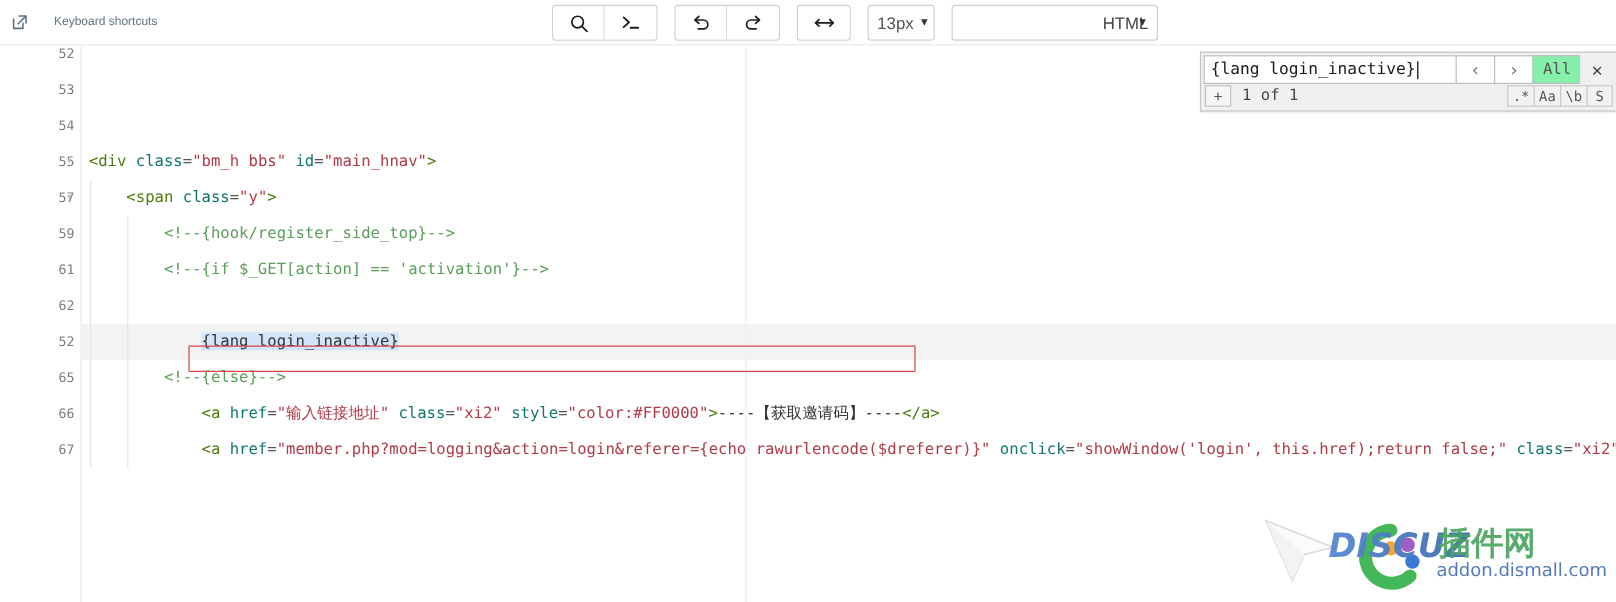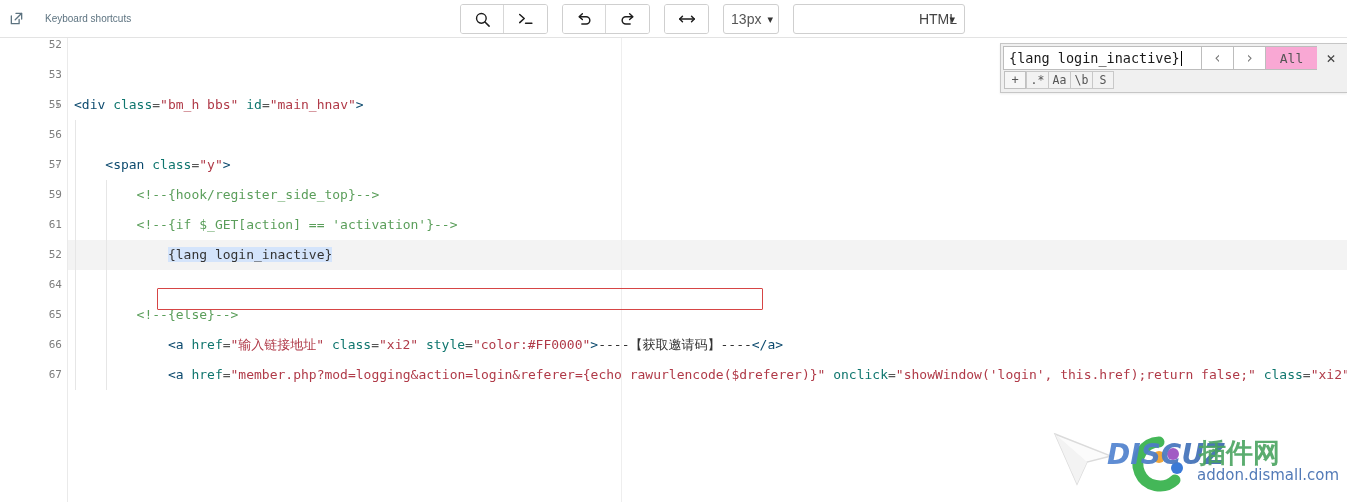--- a/index.html
+++ b/index.html
@@ -164,21 +164,21 @@
   
   .iguide {
     position: absolute;
     top: 0; height: 30px;
     width: 1px;
     background: #e6e6e6;
     z-index: 2;
   }
 
   
-  .t-tag      { color: #0c4a6e; }
+  .t-tag      { color: #4d7c0f; }
   .t-attr     { color: #0f766e; }
   .t-str      { color: #b03a48; }
   .t-cmt      { color: #5a9e5a; margin-top: 24px; }
   .t-plain    { color: #333333; }
   .t-op       { color: #555555; }
 
   .sel-text {
     background: #d4e4fb;
   }
 
@@ -230,22 +230,22 @@
   .nav-btn {
     width: 32px;
     background: #fff;
     border: 1px solid #bdbdbd;
     border-right: none;
     display: flex; align-items: center; justify-content: center;
     color: #777; font-size: 15px; cursor: pointer;
     height: 24px;
   }
   .all-btn {
-    width: 52px;
-    background: #f9a8d4;
+    width: 40px;
+    background: #86efac;
     border: 1px solid #bdbdbd;
     border-right: none;
     display: flex; align-items: center; justify-content: center;
     color: #555; font-size: 13px; cursor: pointer;
     font-family: "DejaVu Sans Mono", monospace;
     height: 24px;
   }
   .close-btn {
     width: 28px;
     background: #f0f0f0;
@@ -380,27 +380,27 @@
 
     </div>
   </div>
 
   <div class="editor">
     <div class="gutter-bg"></div>
     <div class="ruler"></div>
     <div class="code-area" id="code-area">
         <div class="row"><div class="lnum">52</div><div class="content"></div></div>
         <div class="row"><div class="lnum">53</div><div class="content"></div></div>
+        <div class="row"><div class="lnum">54</div><div class="content"></div></div>
         <div class="row"><div class="lnum">55</div><div class="fold">▾</div><div class="content"><span class="t-tag">&lt;div </span><span class="t-attr">class</span><span class="t-op">=</span><span class="t-str">"bm_h bbs"</span><span class="t-plain"> </span><span class="t-attr">id</span><span class="t-op">=</span><span class="t-str">"main_hnav"</span><span class="t-tag">&gt;</span></div></div>
-        <div class="row"><div class="iguide" style="left: 75px;"></div><div class="lnum">56</div><div class="content"></div></div>
         <div class="row"><div class="iguide" style="left: 75px;"></div><div class="lnum">57</div><div class="fold">▾</div><div class="content"><span class="t-tag">    &lt;span </span><span class="t-attr">class</span><span class="t-op">=</span><span class="t-str">"y"</span><span class="t-tag">&gt;</span></div></div>
         <div class="row"><div class="iguide" style="left: 75px;"></div><div class="iguide" style="left: 106.28px;"></div><div class="lnum">59</div><div class="content"><span class="t-cmt">        &lt;!--{hook/register_side_top}--&gt;</span></div></div>
         <div class="row"><div class="iguide" style="left: 75px;"></div><div class="iguide" style="left: 106.28px;"></div><div class="lnum">61</div><div class="content"><span class="t-cmt">        &lt;!--{if $_GET[action] == 'activation'}--&gt;</span></div></div>
+        <div class="row"><div class="iguide" style="left: 75px;"></div><div class="iguide" style="left: 106.28px;"></div><div class="lnum">62</div><div class="content"></div></div>
         <div class="row active"><div class="iguide" style="left: 75px;"></div><div class="iguide" style="left: 106.28px;"></div><div class="lnum">52</div><div class="content"><span class="t-plain">            </span><span class="sel-text t-plain">{lang login_inactive}</span></div></div>
-        <div class="row"><div class="iguide" style="left: 75px;"></div><div class="iguide" style="left: 106.28px;"></div><div class="lnum">64</div><div class="content"></div></div>
         <div class="row"><div class="iguide" style="left: 75px;"></div><div class="iguide" style="left: 106.28px;"></div><div class="lnum">65</div><div class="content"><span class="t-cmt">        &lt;!--{else}--&gt;</span></div></div>
         <div class="row"><div class="iguide" style="left: 75px;"></div><div class="iguide" style="left: 106.28px;"></div><div class="lnum">66</div><div class="content"><span class="t-tag">            &lt;a </span><span class="t-attr">href</span><span class="t-op">=</span><span class="t-str">"输入链接地址"</span><span class="t-plain"> </span><span class="t-attr">class</span><span class="t-op">=</span><span class="t-str">"xi2"</span><span class="t-plain"> </span><span class="t-attr">style</span><span class="t-op">=</span><span class="t-str">"color:#FF0000"</span><span class="t-tag">&gt;</span><span class="t-plain">----【获取邀请码】----</span><span class="t-tag">&lt;/a&gt;</span></div></div>
         <div class="row"><div class="iguide" style="left: 75px;"></div><div class="iguide" style="left: 106.28px;"></div><div class="lnum">67</div><div class="content"><span class="t-tag">            &lt;a </span><span class="t-attr">href</span><span class="t-op">=</span><span class="t-str">"member.php?mod=logging&amp;action=login&amp;referer={echo rawurlencode($dreferer)}"</span><span class="t-plain"> </span><span class="t-attr">onclick</span><span class="t-op">=</span><span class="t-str">"showWindow('login', this.href);return false;"</span><span class="t-plain"> </span><span class="t-attr">class</span><span class="t-op">=</span><span class="t-str">"xi2"</span></div></div>
       </div>
     <div class="annot-box"></div>
 
     <div class="watermark">
       <svg width="300" height="80" viewBox="0 0 300 80">
         <defs>
           <linearGradient id="bg" x1="0" y1="0" x2="1" y2="0">
@@ -432,20 +432,21 @@
         <span class="fi-text">{lang login_inactive}</span>
         <span class="fi-caret"></span>
       </div>
       <div class="nav-btn">‹</div>
       <div class="nav-btn">›</div>
       <div class="all-btn">All</div>
       <div class="close-btn">✕</div>
     </div>
     <div class="find-row2">
       <div class="plus-btn">+</div>
+      <div class="count-txt">1 of 1</div>
       <div class="opt-btn">.*</div>
       <div class="opt-btn">Aa</div>
       <div class="opt-btn">\b</div>
       <div class="opt-btn">S</div>
     </div>
   </div>
 
 </div>
 
 </body></html>

